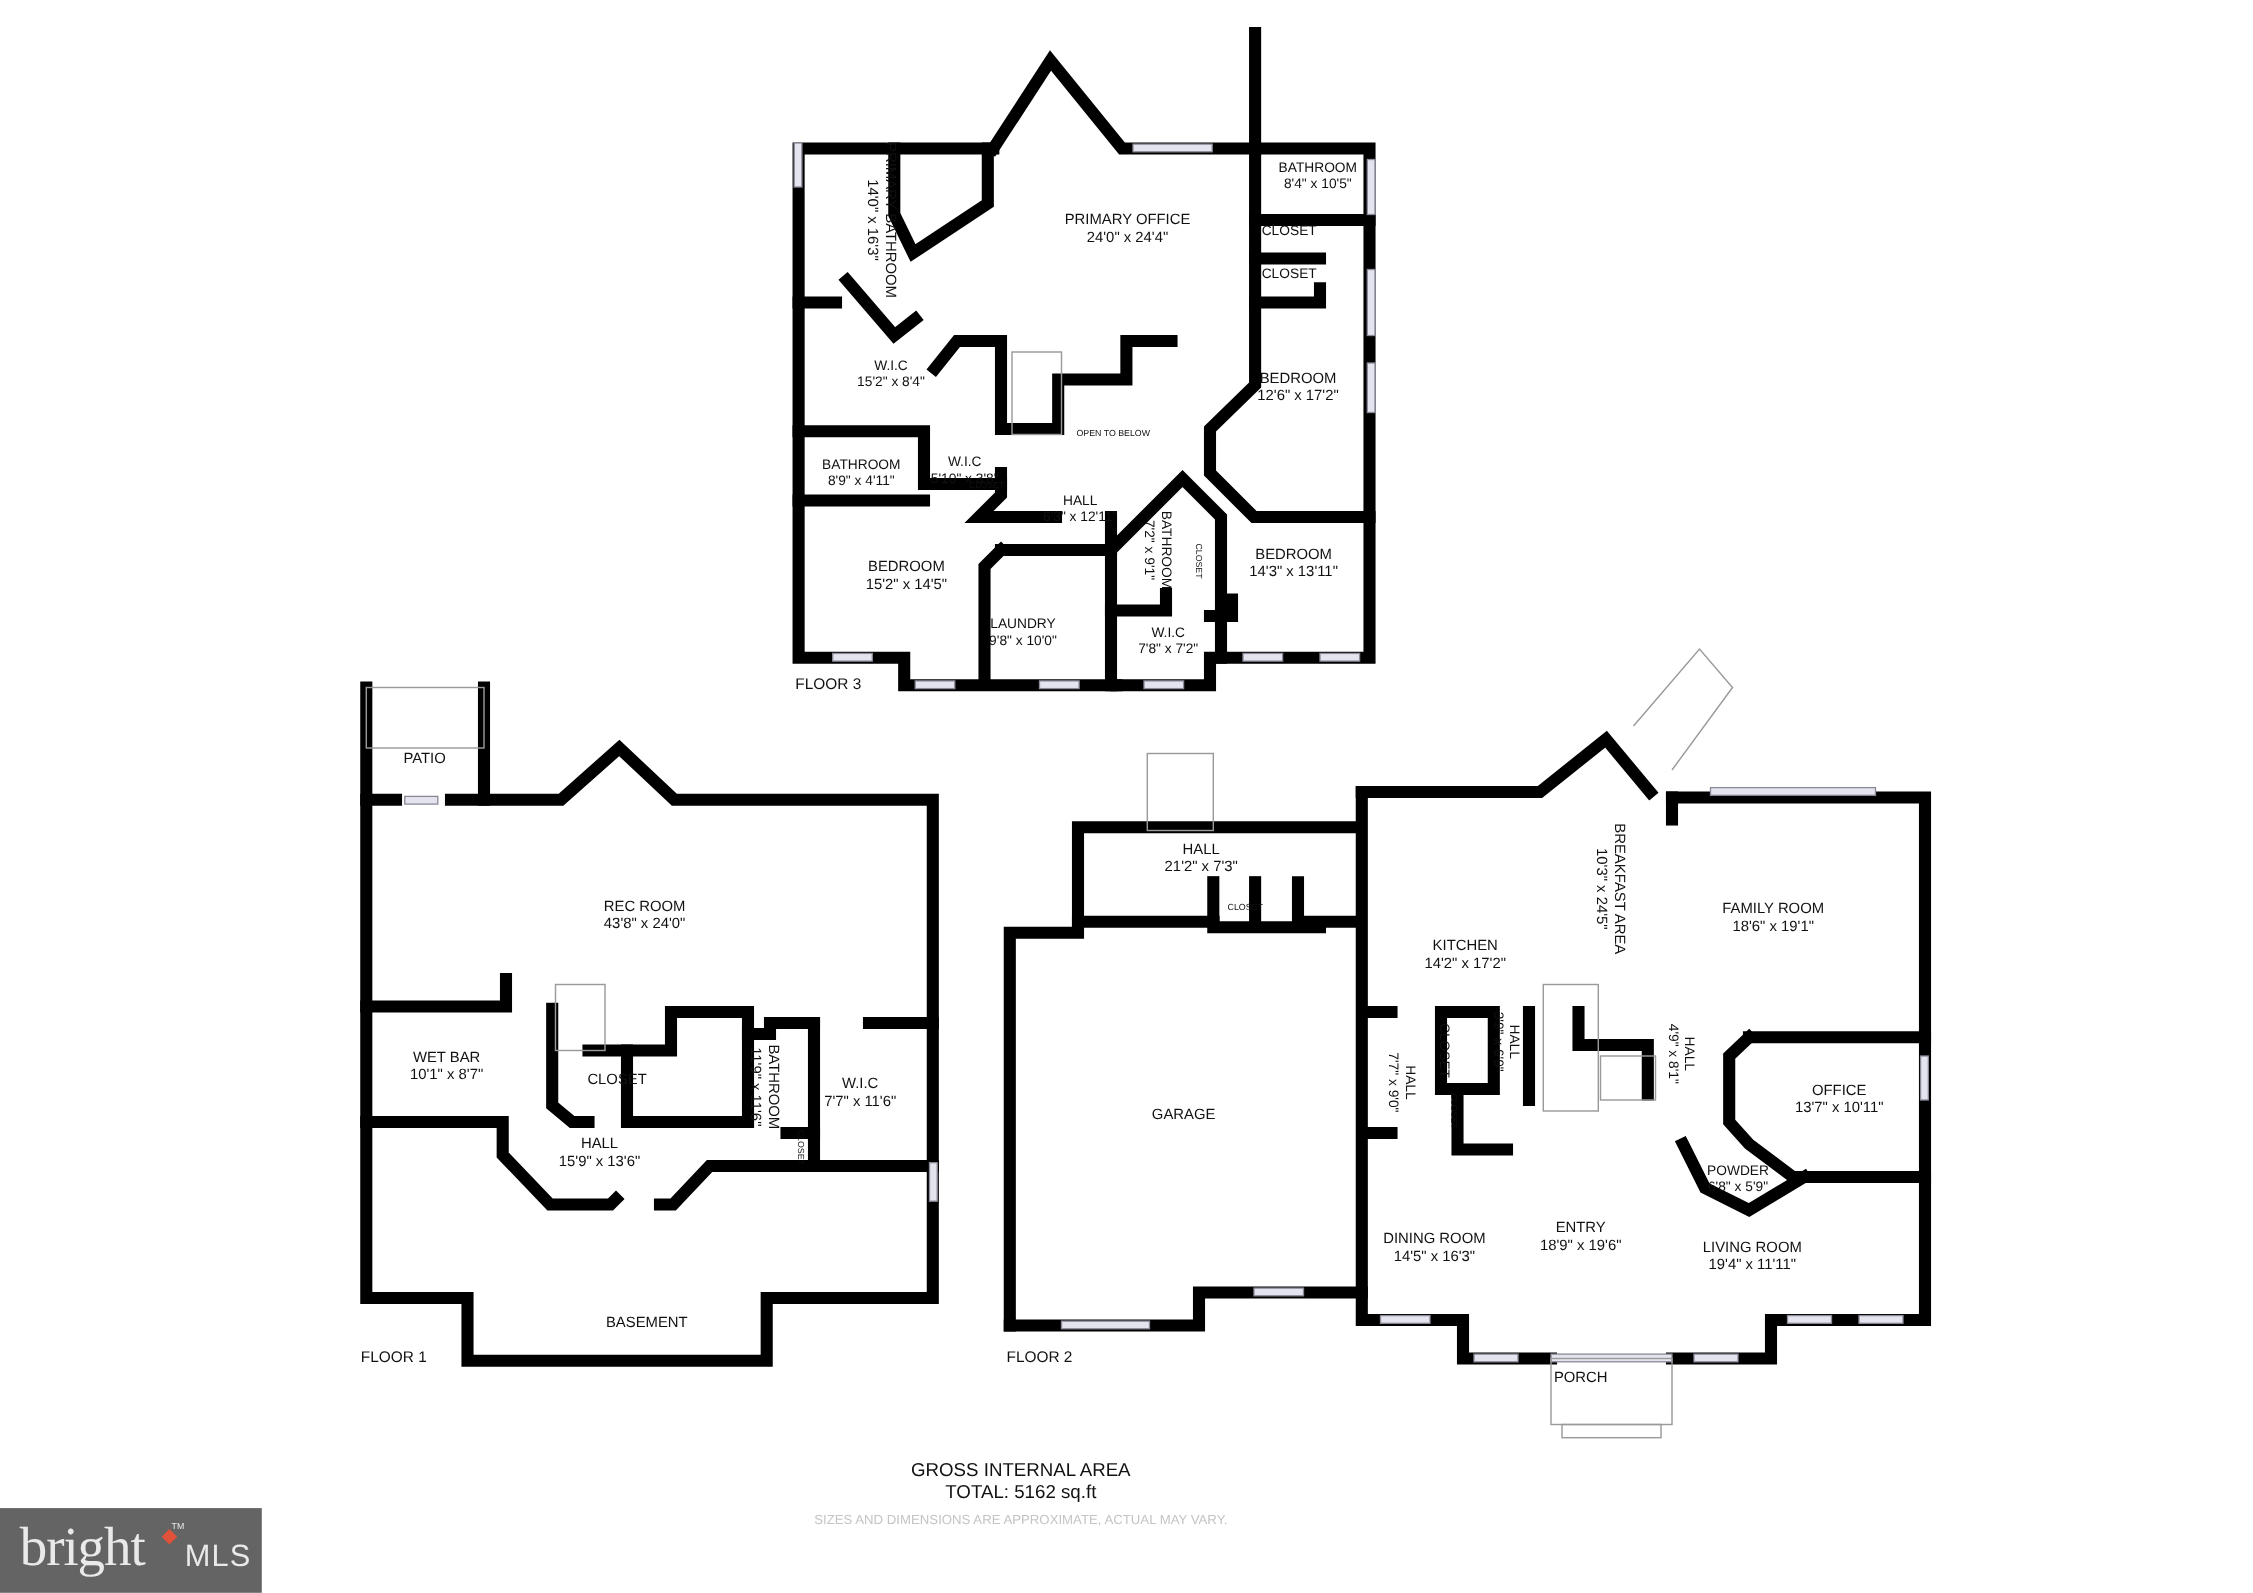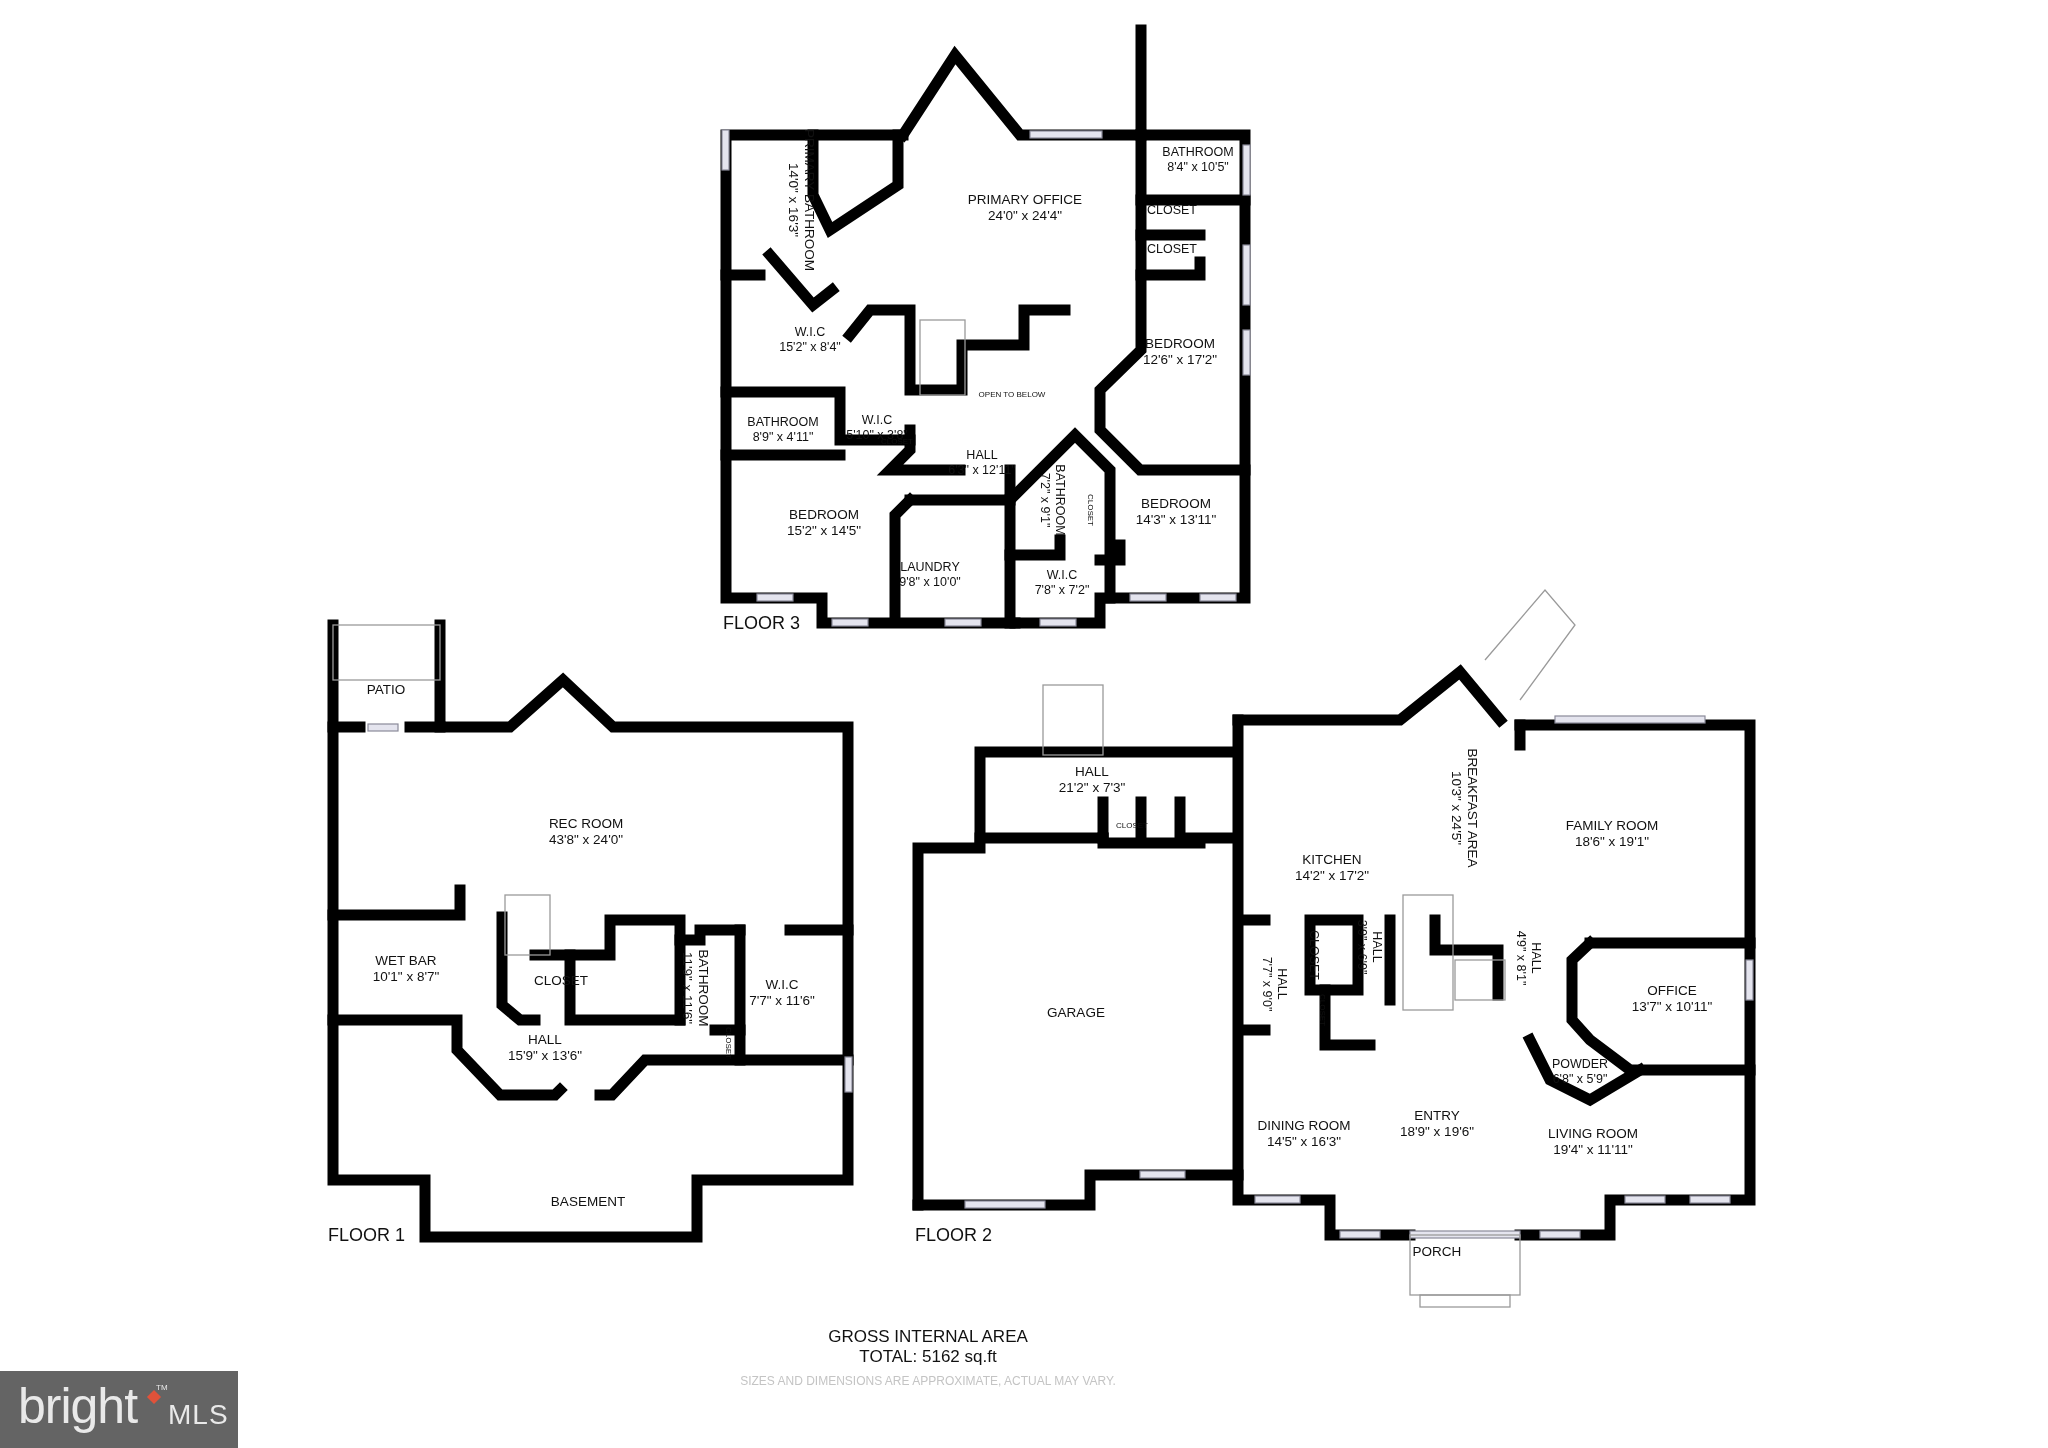--- a/index.html
+++ b/index.html
@@ -6,25 +6,25 @@
   body { width:2048px; height:1448px; position:relative; overflow:hidden; font-family:"Liberation Sans", sans-serif; }
   svg.plan { position:absolute; left:0; top:0; }
   .wall { fill:none; stroke:#000; stroke-width:11; stroke-linejoin:miter; stroke-linecap:square; }
   .thin { fill:none; stroke:#9a9a9a; stroke-width:1.3; }
   .win { fill:#e4e4ee; stroke:#8a8a99; stroke-width:1.2; }
   .lbl { position:absolute; transform:translate(-50%,-50%); text-align:center; color:#111; font-size:13.5px; line-height:16px; white-space:nowrap; }
   .lbl .n, .lbl .d { display:block; }
   .lbl.sm { font-size:12.5px; line-height:15px; }
   .lbl.xs { font-size:8px; line-height:9px; }
   .rot { transform:translate(-50%,-50%) rotate(90deg); }
-  .floor-label { position:absolute; font-size:18px; color:#111; }
+  .floor-label { position:absolute; font-size:14px; color:#111; }
   .area { position:absolute; left:0; width:1856px; top:1327px; text-align:center; color:#111; font-size:17px; line-height:19.5px; }
   .area .note { color:#c4c4c4; font-size:12px; margin-top:6px; }
   .logo { position:absolute; left:0; top:1371px; width:238px; height:77px; background:#646464; }
-  .logo .b { position:absolute; left:18px; top:6px; font-family:Liberation Sans, sans-serif; font-size:50px; color:#e9e9e9; letter-spacing:-1px; }
+  .logo .b { position:absolute; left:18px; top:6px; font-family:Liberation Serif, serif; font-size:50px; color:#e9e9e9; letter-spacing:-1px; }
   .logo .m { position:absolute; left:168px; top:28px; font-size:28px; color:#e9e9e9; letter-spacing:1px; }
   .logo .tm { position:absolute; left:156px; top:12px; font-size:8px; color:#e9e9e9; }
   .logo .spark { position:absolute; left:149px; top:21px; width:10px; height:10px; background:#e0523a; transform:rotate(45deg); }
 </style>
 </head>
 <body>
 
 <svg class="plan" width="2048" height="1448" viewBox="0 0 2048 1448">
 
   <g>

